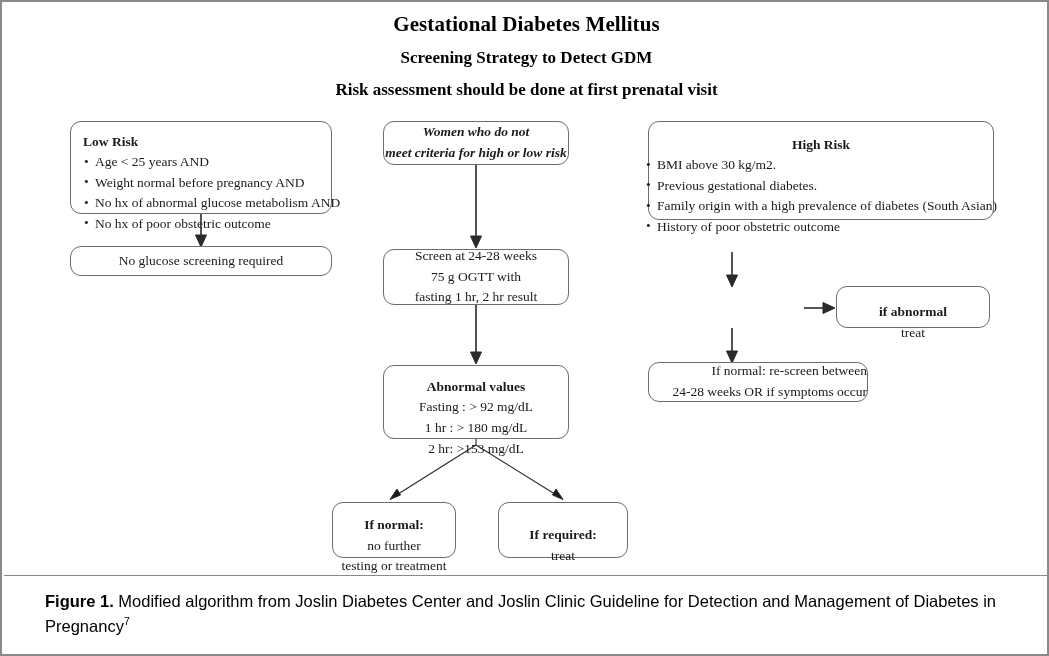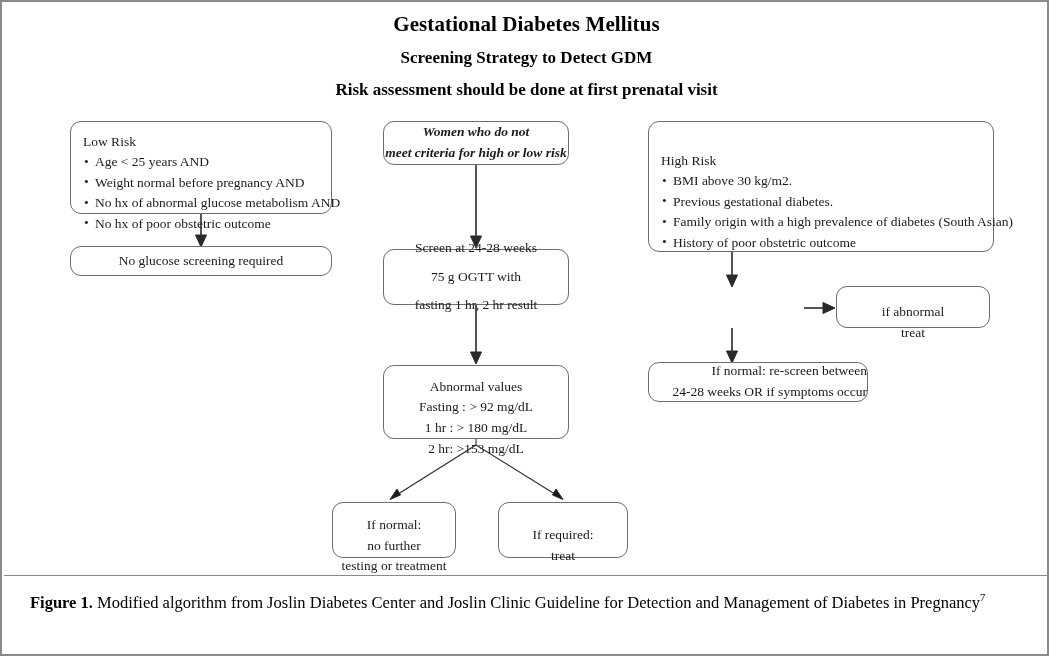--- a/index.html
+++ b/index.html
@@ -61,21 +61,21 @@
     font-size: 13.5px;
     color: #1a1a1a;
     line-height: 1.52;
     display: flex;
     flex-direction: column;
     justify-content: center;
   }
   .node.center { align-items: center; text-align: center; }
   .node.listbox { padding: 7px 12px 8px 12px; }
   .node-head {
-    font-weight: normal;
+    font-weight: bold;
     display: block;
     margin-top: 32px;
   }
   .node-head-italic {
     font-weight: bold;
     font-style: italic;
     display: block;
   }
   .bullets {
     margin: 0;
@@ -107,24 +107,24 @@
   .caption-rule {
     position: absolute;
     left: 2px;
     top: 573px;
     width: 1045px;
     height: 1px;
     background: #8a8a8a;
   }
   .caption {
     position: absolute;
-    left: 28px;
+    left: 43px;
     top: 588px;
     width: 985px;
-    font-family: Liberation Serif, serif;
+    font-family: Liberation Sans, sans-serif;
     font-size: 16.5px;
     color: #000;
     line-height: 1.45;
   }
   .caption b { font-weight: bold; }
   .caption sup { font-size: 10.5px; vertical-align: super; }
 </style>
 </head>
 <body>
 
@@ -158,21 +158,21 @@
   <div class="node center" style="left:381px; top:119px; width:186px; height:44px;">
     <span class="node-head-italic">Women who do not</span>
     <span class="node-head-italic">meet criteria for high or low risk</span>
   </div>
 
   <svg class="conn" style="left:463px; top:163px; width:22px; height:84px;" viewBox="0 0 22 84">
     <line x1="11" y1="0" x2="11" y2="74" stroke-width="1.6"></line>
     <path d="M11 83 L5.5 71 L16.5 71 Z" fill="#2a2a2a" stroke="none"></path>
   </svg>
 
-  <div class="node center" style="left:381px; top:247px; width:186px; height:56px;gap:8px;">
+  <div class="node center" style="left:381px; top:247px; width:186px; height:56px;">
     <span>Screen at 24-28 weeks</span>
     <span>75 g OGTT with</span>
     <span>fasting 1 hr, 2 hr result</span>
   </div>
 
   <svg class="conn" style="left:463px; top:303px; width:22px; height:60px;" viewBox="0 0 22 60">
     <line x1="11" y1="0" x2="11" y2="50" stroke-width="1.6"></line>
     <path d="M11 59 L5.5 47 L16.5 47 Z" fill="#2a2a2a" stroke="none"></path>
   </svg>
 
@@ -195,21 +195,21 @@
     <span class="node-head">If normal:</span>
     <span>no further</span>
     <span>testing or treatment</span>
   </div>
 
   <div class="node center" style="left:496px; top:500px; width:130px; height:56px;">
     <span class="node-head">If required:</span>
     <span>treat</span>
   </div>
 
-  <div class="node listbox" style="left:646px; top:119px; width:346px; height:131px;">
+  <div class="node listbox" style="left:646px; top:119px; width:346px; height:99px;align-items:center;">
     <span class="node-head">High Risk</span>
     <ul class="bullets">
       <li>BMI above 30 kg/m2.</li>
       <li>Previous gestational diabetes.</li>
       <li>Family origin with a high prevalence of diabetes (South Asian)</li>
       <li>History of poor obstetric outcome</li>
     </ul>
   </div>
 
   <svg class="conn" style="left:719px; top:250px; width:22px; height:36px;" viewBox="0 0 22 36">

